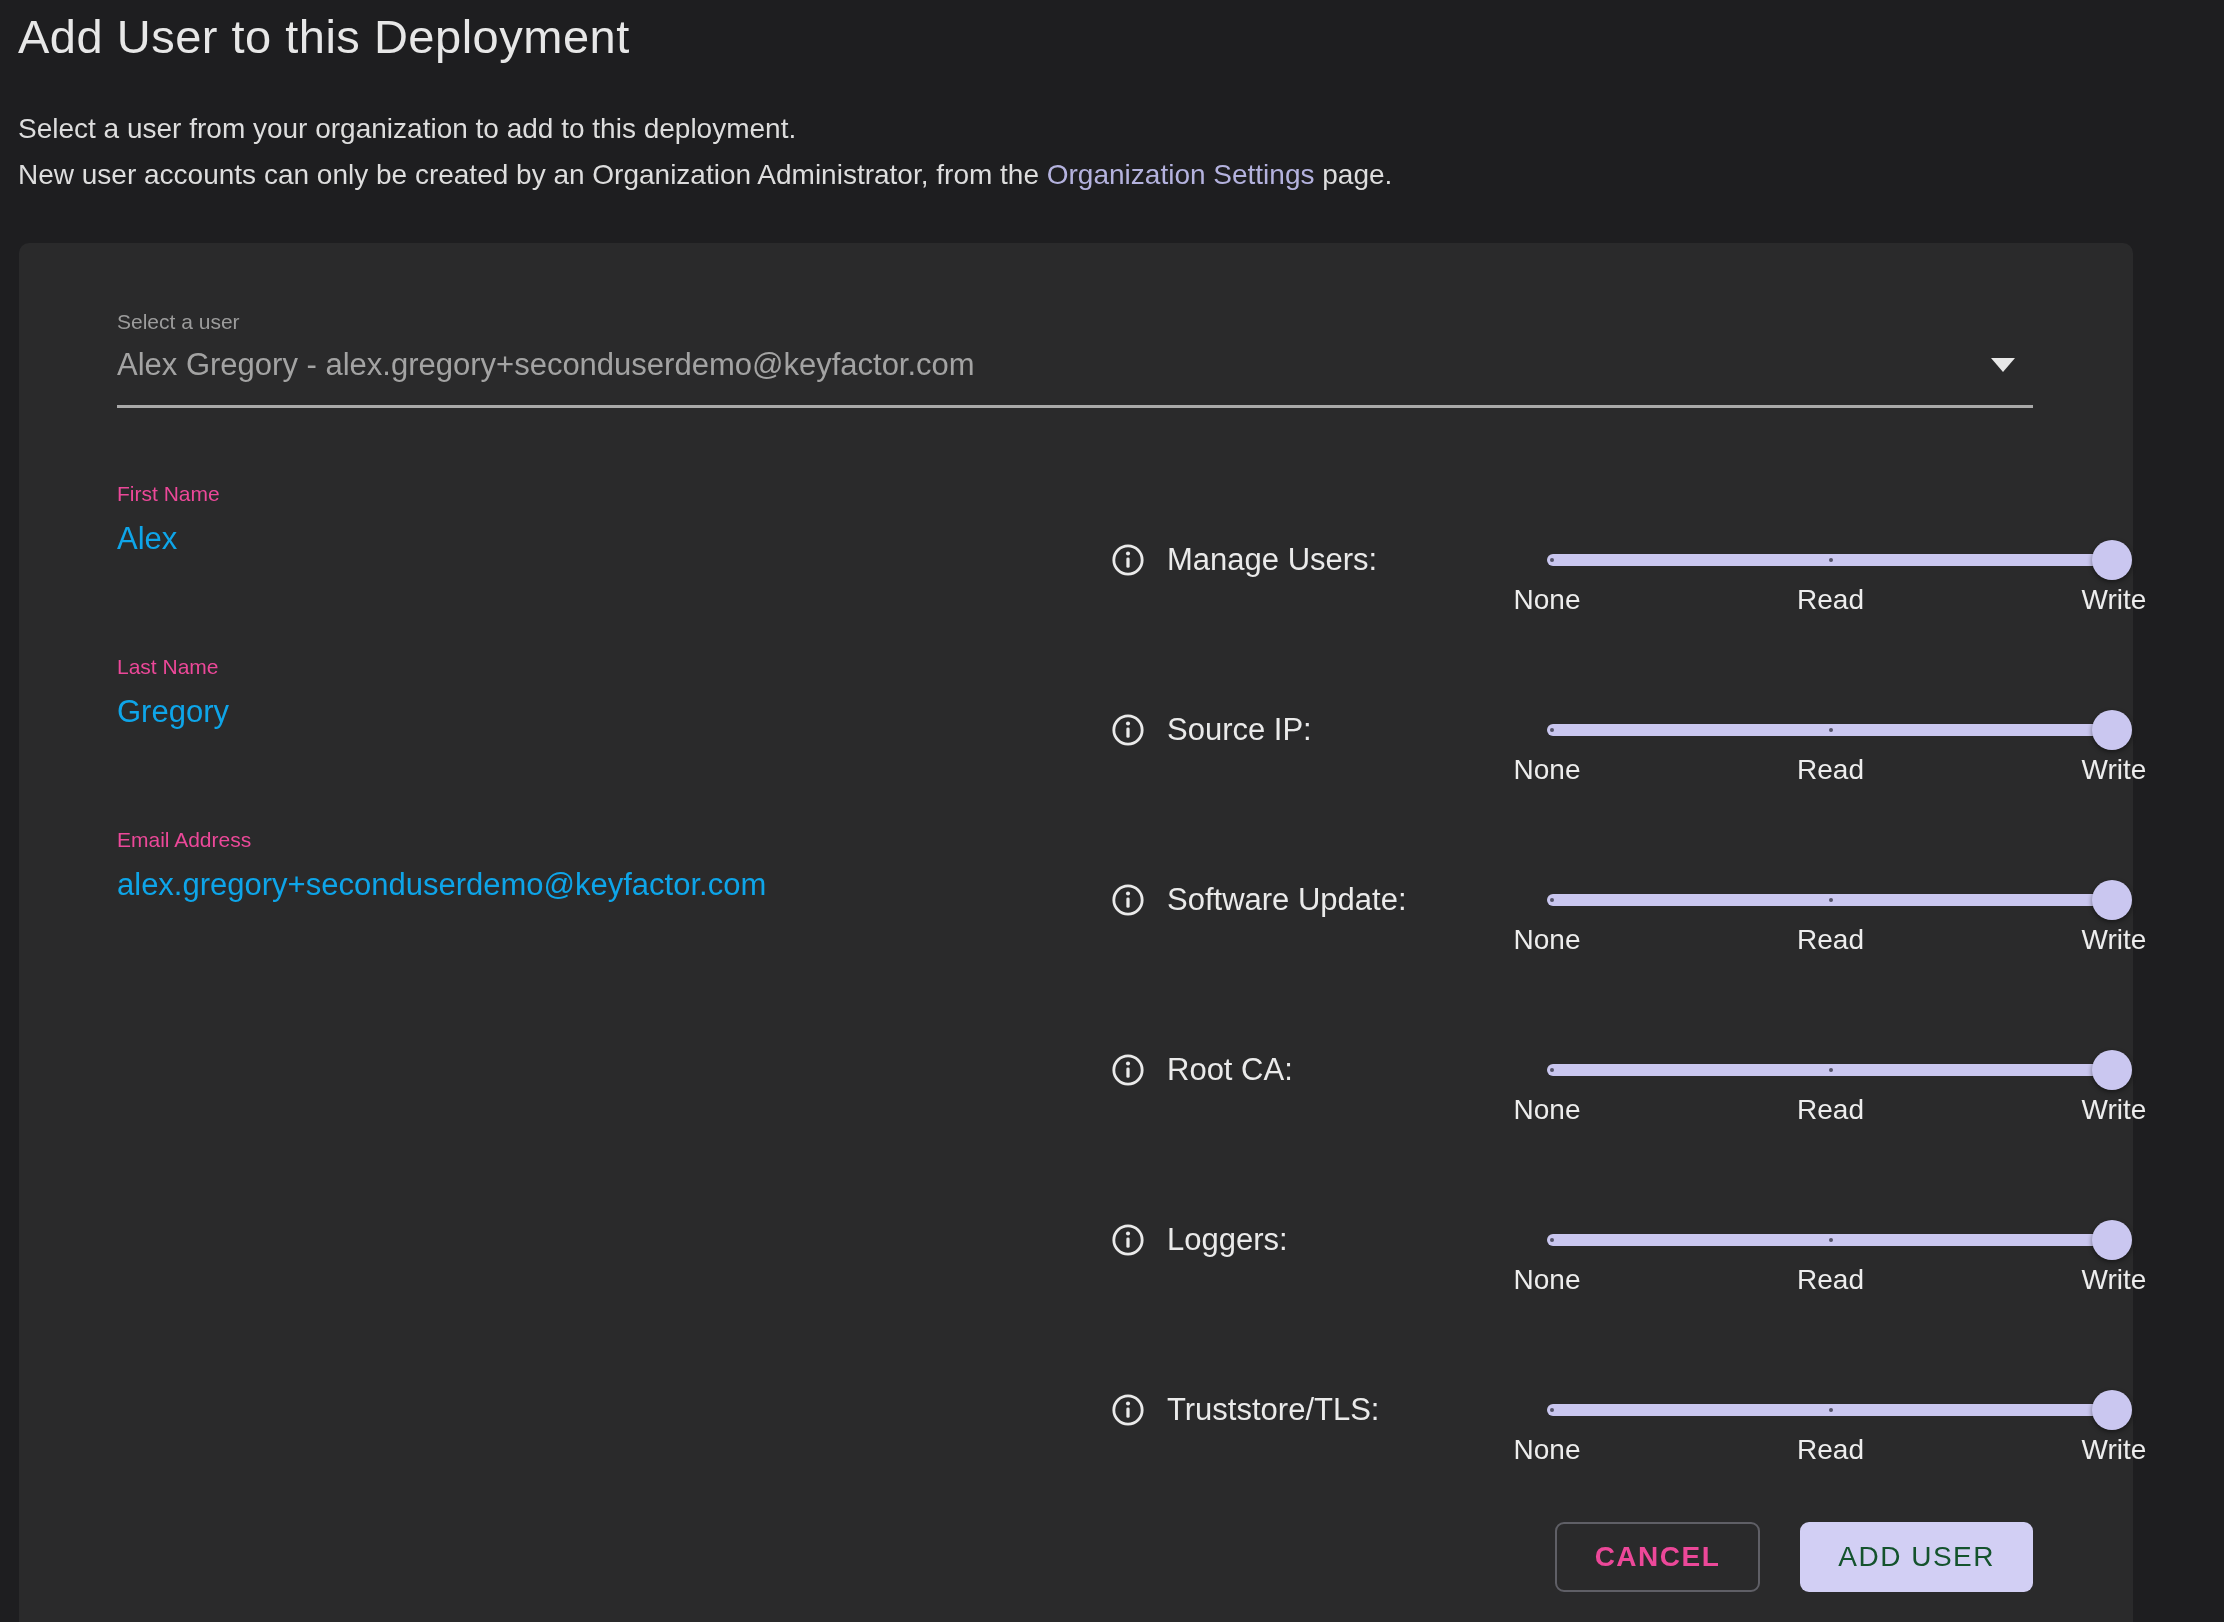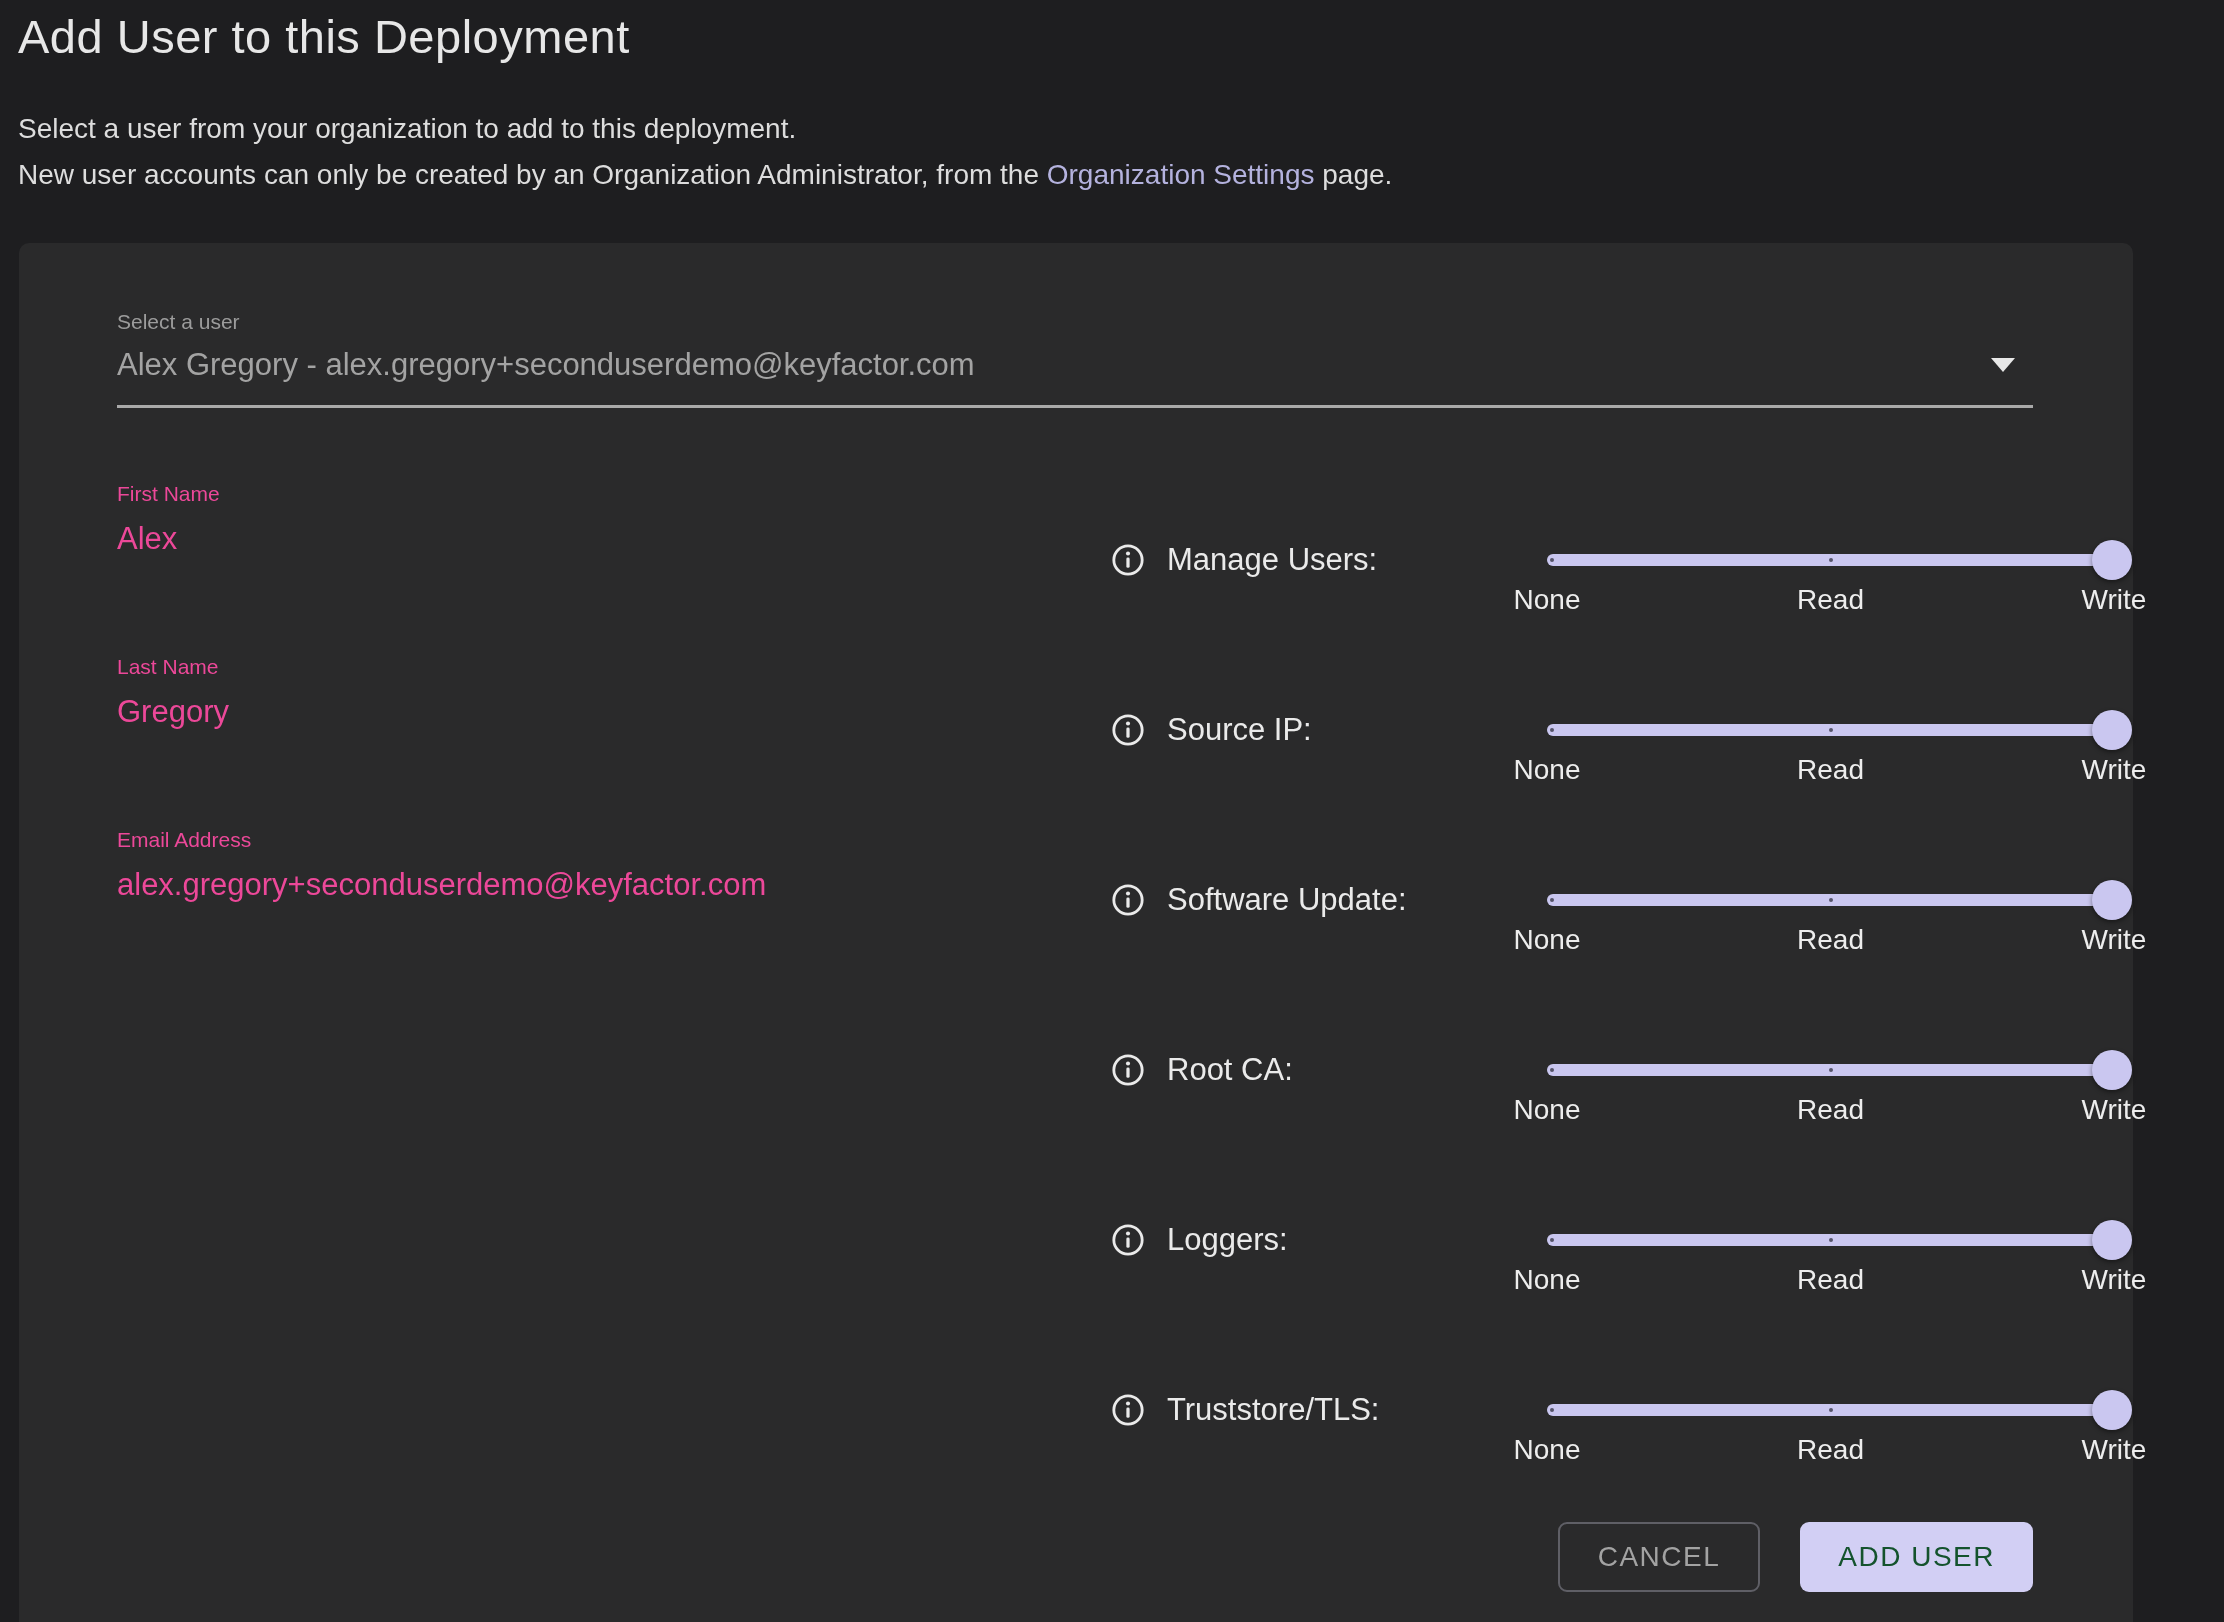--- a/index.html
+++ b/index.html
@@ -59,21 +59,21 @@
     width: 0; height: 0;
     border-left: 12px solid transparent;
     border-right: 12px solid transparent;
     border-top: 14px solid #e8e8e8;
   }
 
   
   .fields-col { position: absolute; left: 98px; top: 237px; width: 880px; }
   .field-block { margin-bottom: 93px; }
   .field-label { font-size: 21px; line-height: 28px; color: #ec4899; }
-  .field-value { margin-top: 10px; font-size: 31px; line-height: 42px; color: #ec4899; }
+  .field-value { margin-top: 10px; font-size: 31px; line-height: 42px; color: #0ea5e9; }
 
   
   .perm-col { position: absolute; left: 1092px; top: 287px; width: 1003px; }
   .perm-row { position: relative; height: 160px; }
   .perm-line { display: flex; align-items: center; height: 40px; margin-top: 10px; }
   .info-icon { width: 34px; height: 34px; flex: 0 0 34px; cursor: pointer; }
   .perm-label {
     margin-left: 22px;
     font-size: 31px;
     color: #eaeaea;
@@ -142,21 +142,22 @@
     letter-spacing: 1.5px;
     padding: 0 38px;
     cursor: pointer;
     display: flex;
     align-items: center;
     justify-content: center;
   }
   .btn-cancel {
     background: transparent;
     border: 2px solid #5f5f66;
-    color: #a3a3a3;
+    color: #ec4899;
+    font-weight: bold;
   }
   .btn-primary {
     background: #d2cff4;
     border: none;
     color: #14532d;
   }
 </style>
 </head>
 <body>
 

